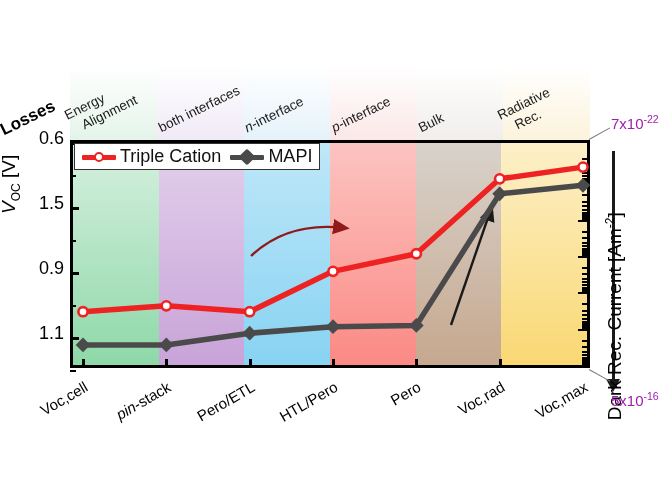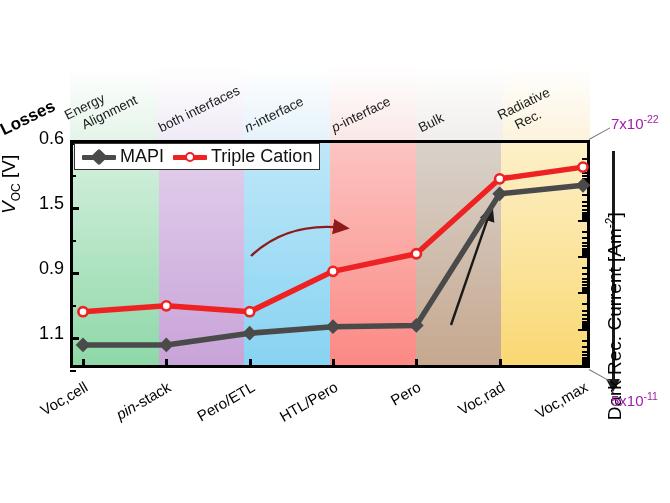--- a/index.html
+++ b/index.html
@@ -252,31 +252,31 @@
         <circle cx="260" cy="128.33142857142852" r="4.6" fill="#ffffff" stroke="#ee2222" stroke-width="2.6"></circle>
         <circle cx="343.3333333333333" cy="110.74285714285715" r="4.6" fill="#ffffff" stroke="#ee2222" stroke-width="2.6"></circle>
         <circle cx="426.66666666666663" cy="35.8285714285714" r="4.6" fill="#ffffff" stroke="#ee2222" stroke-width="2.6"></circle>
         <circle cx="510" cy="24.1028571428571" r="4.6" fill="#ffffff" stroke="#ee2222" stroke-width="2.6"></circle>
       </svg>
   </div>
 
   <div class="legend" id="legendBox">
       <div class="legend-item">
         <div class="legend-sym">
+          <div class="lseg" style="background: rgb(238, 34, 34);"></div>
+          <div class="lcirc" style="border-color: rgb(238, 34, 34);"></div>
+        </div>
+        <span class="legend-label">Triple Cation</span>
+      </div>
+      <div class="legend-item">
+        <div class="legend-sym">
           <div class="lseg" style="background: rgb(74, 74, 74);"></div>
           <div class="ldia" style="background: rgb(74, 74, 74);"></div>
         </div>
         <span class="legend-label">MAPI</span>
-      </div>
-      <div class="legend-item">
-        <div class="legend-sym">
-          <div class="lseg" style="background: rgb(238, 34, 34);"></div>
-          <div class="lcirc" style="border-color: rgb(238, 34, 34);"></div>
-        </div>
-        <span class="legend-label">Triple Cation</span>
       </div>
     </div>
 
   <div id="xLabels">
       <div class="xtick-label" style="left: 2px; top: 378px; width: 80px;">Voc,cell</div>
       <div class="xtick-label" style="left: 85.3333px; top: 378px; width: 80px;"><i>pin</i>-stack</div>
       <div class="xtick-label" style="left: 168.667px; top: 378px; width: 80px;">Pero/ETL</div>
       <div class="xtick-label" style="left: 252px; top: 378px; width: 80px;">HTL/Pero</div>
       <div class="xtick-label" style="left: 335.333px; top: 378px; width: 80px;">Pero</div>
       <div class="xtick-label" style="left: 418.667px; top: 378px; width: 80px;">Voc,rad</div>
@@ -291,16 +291,16 @@
     </div>
   </div>
 
   <div class="leader" style="left:589px;top:139px;width:24px;transform:rotate(-29deg);"></div>
   <div class="corner-label" style="left:611px;top:113px;">
     <span>7x10</span><sup>-22</sup>
   </div>
 
   <div class="leader" style="left:589px;top:369px;width:24px;transform:rotate(29deg);"></div>
   <div class="corner-label" style="left:611px;top:390px;">
-    <span>5x10</span><sup>-11</sup>
+    <span>5x10</span><sup>-16</sup>
   </div>
 
 </div>
 
 </body></html>

